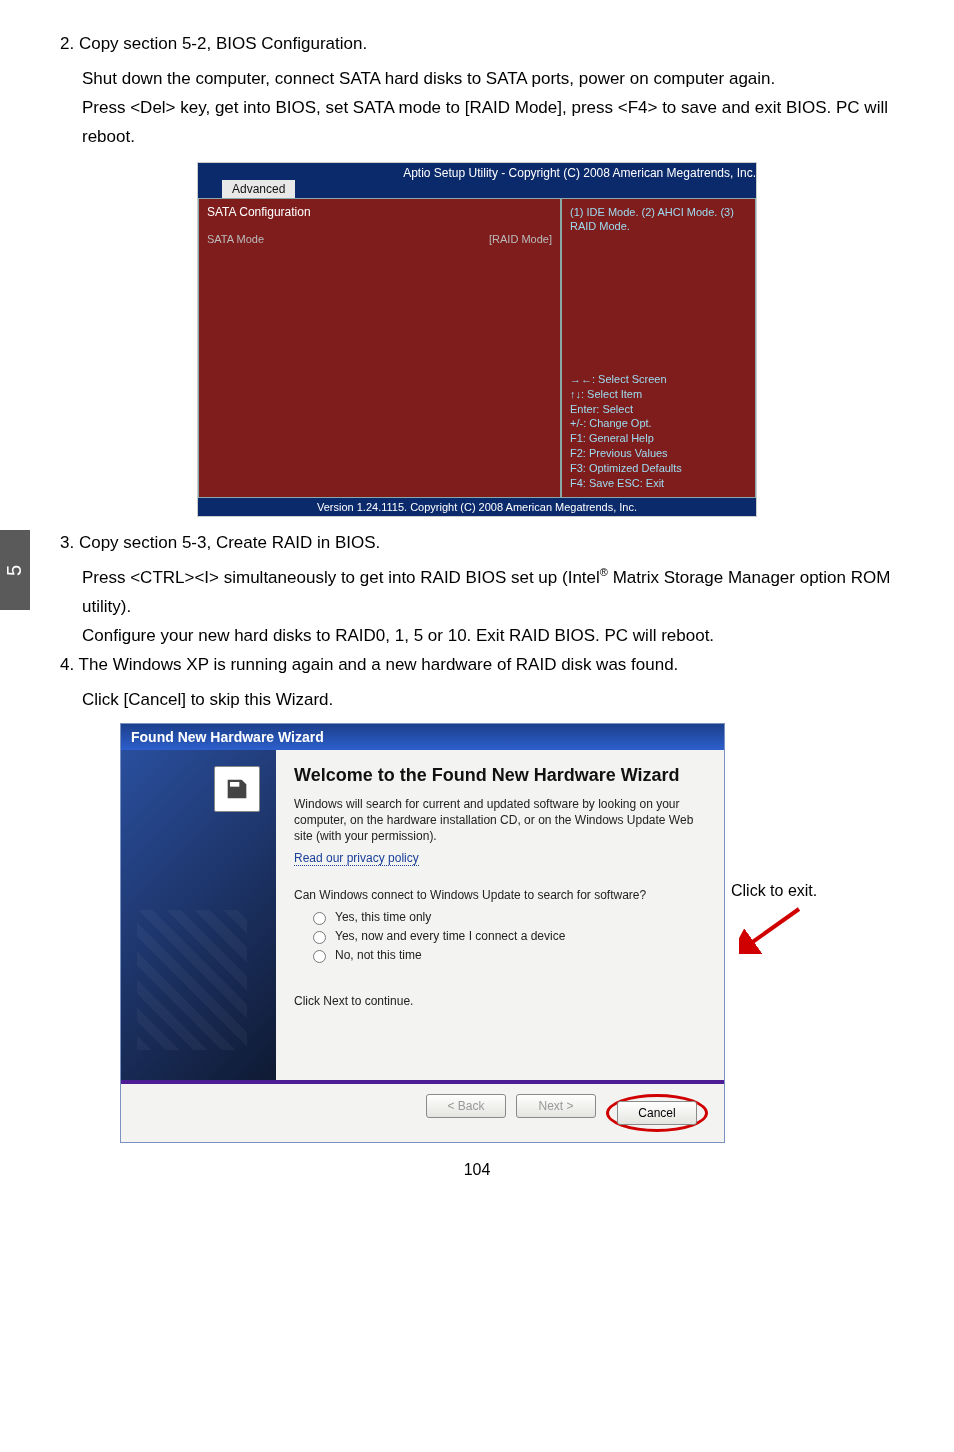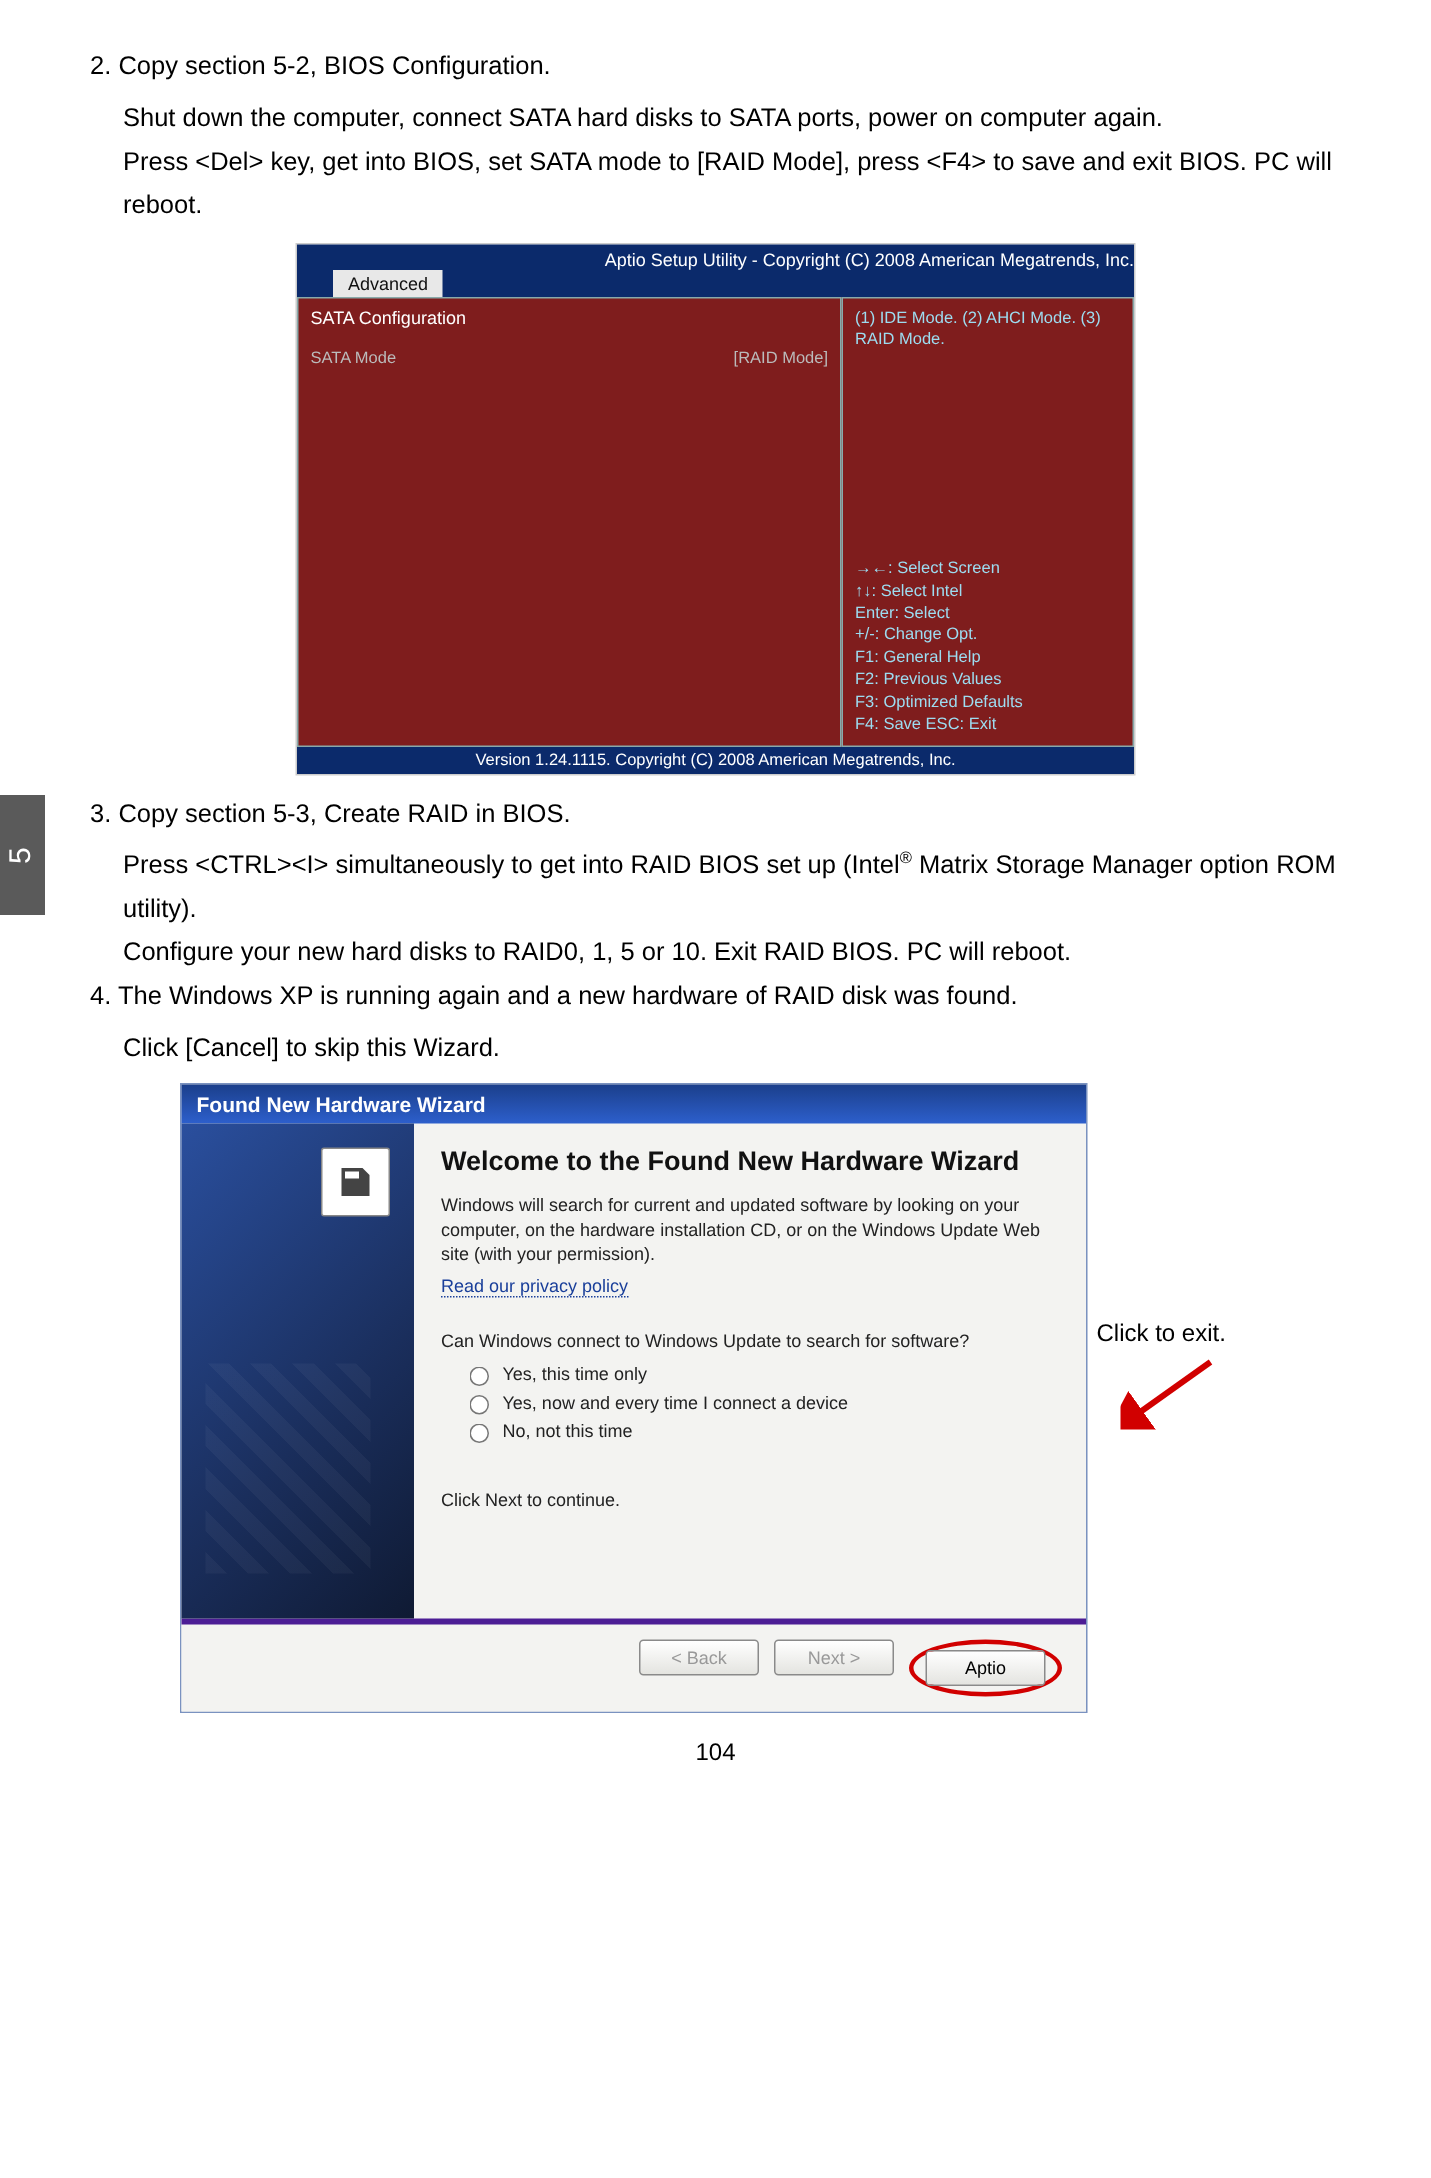--- a/index.html
+++ b/index.html
@@ -183,21 +183,21 @@
     border: 3px solid #d10000;
     border-radius: 50%;
     padding: 4px 8px;
     display: inline-flex;
   }
   .annot {
     font-size: 16px;
     color: #000;
     display: flex;
     flex-direction: column;
-    align-items: flex-end;
+    align-items: center;
     gap: 4px;
     margin-bottom: 30px;
   }
   .arrow-svg { width: 70px; height: 50px; }
   .page-num {
     text-align: center;
     font-size: 16px;
     margin-top: 18px;
   }
 </style>
@@ -227,21 +227,21 @@
         <div class="bios-sectitle">SATA Configuration</div>
         <div class="bios-row">
           <span class="bios-label">SATA Mode</span>
           <span class="bios-value">[RAID Mode]</span>
         </div>
       </div>
       <div class="bios-right">
         <div class="bios-help">(1) IDE Mode. (2) AHCI Mode. (3) RAID Mode.</div>
         <div class="bios-keys">
           <div>→←: Select Screen</div>
-          <div>↑↓: Select Intel</div>
+          <div>↑↓: Select Item</div>
           <div>Enter: Select</div>
           <div>+/-: Change Opt.</div>
           <div>F1:  General Help</div>
           <div>F2:  Previous Values</div>
           <div>F3: Optimized Defaults</div>
           <div>F4: Save  ESC: Exit</div>
         </div>
       </div>
     </div>
     <div class="bios-footer">Version 1.24.1115. Copyright (C) 2008 American Megatrends, Inc.</div>
@@ -296,21 +296,21 @@
               <span>No, not this time</span>
             </label>
           </div>
           <p class="wizard-p" style="margin-top:30px;">Click Next to continue.</p>
         </div>
       </div>
       <div class="wizard-buttons">
         <button class="win-btn disabled">&lt; Back</button>
         <button class="win-btn disabled">Next &gt;</button>
         <span class="cancel-ring">
-          <button class="win-btn">Aptio</button>
+          <button class="win-btn">Cancel</button>
         </span>
       </div>
     </div>
 
     <div class="annot">
       <span>Click to exit.</span>
       <svg class="arrow-svg" viewBox="0 0 70 50">
         <defs>
           <marker id="ah" markerWidth="8" markerHeight="8" refX="2" refY="4" orient="auto">
             <path d="M0,0 L8,4 L0,8 z" fill="#d10000"></path>

